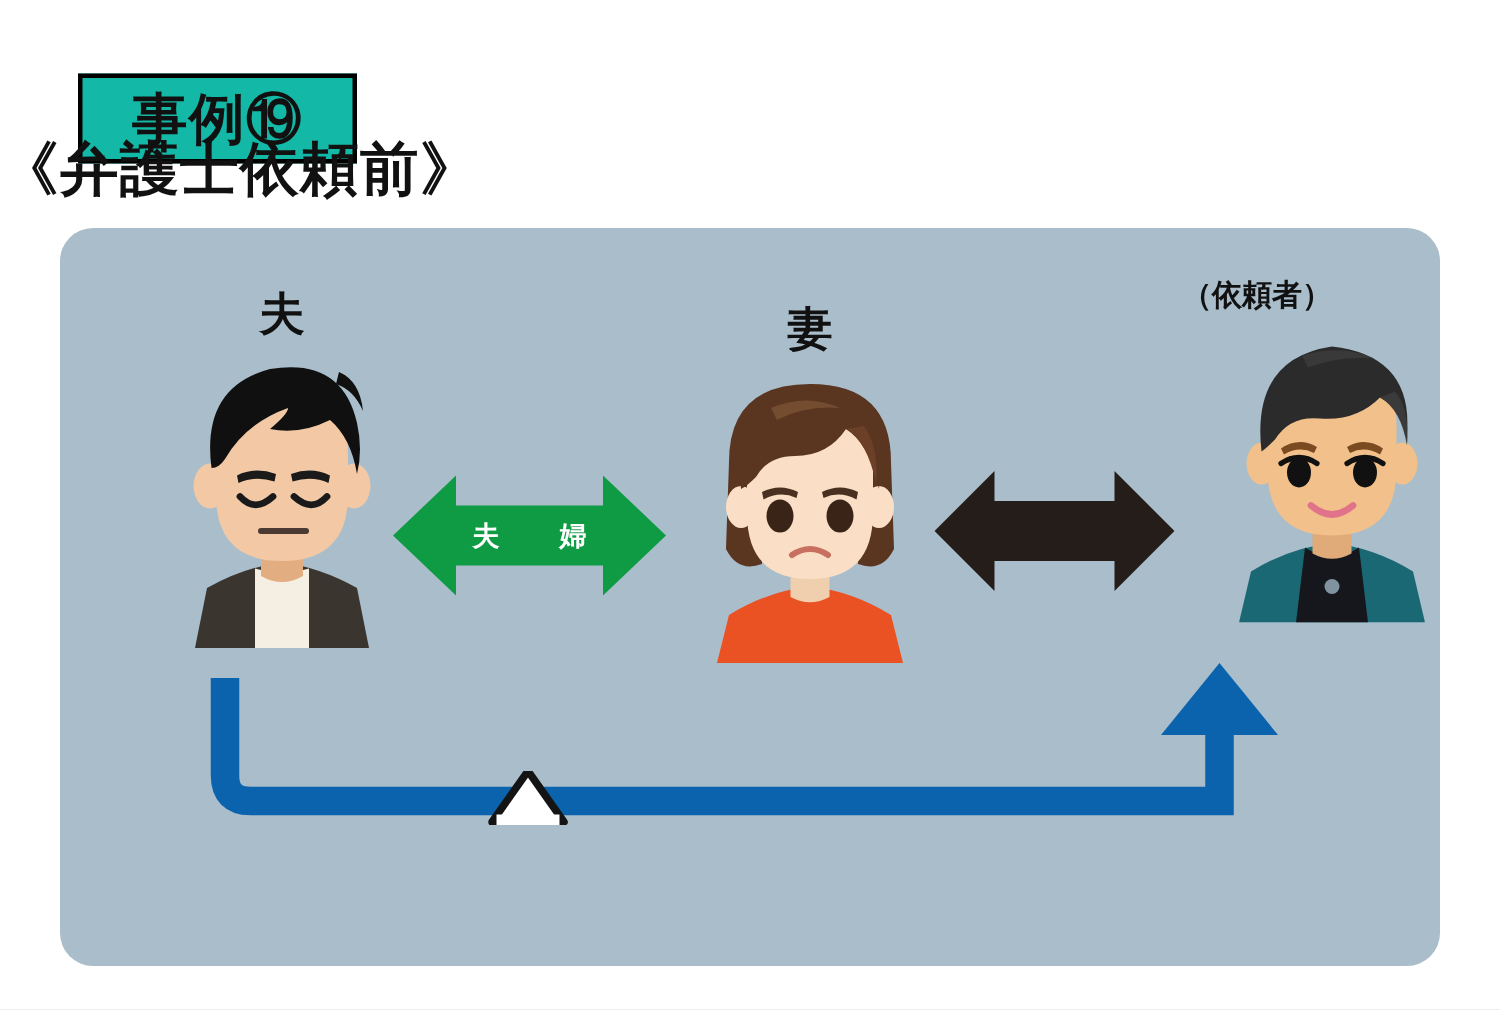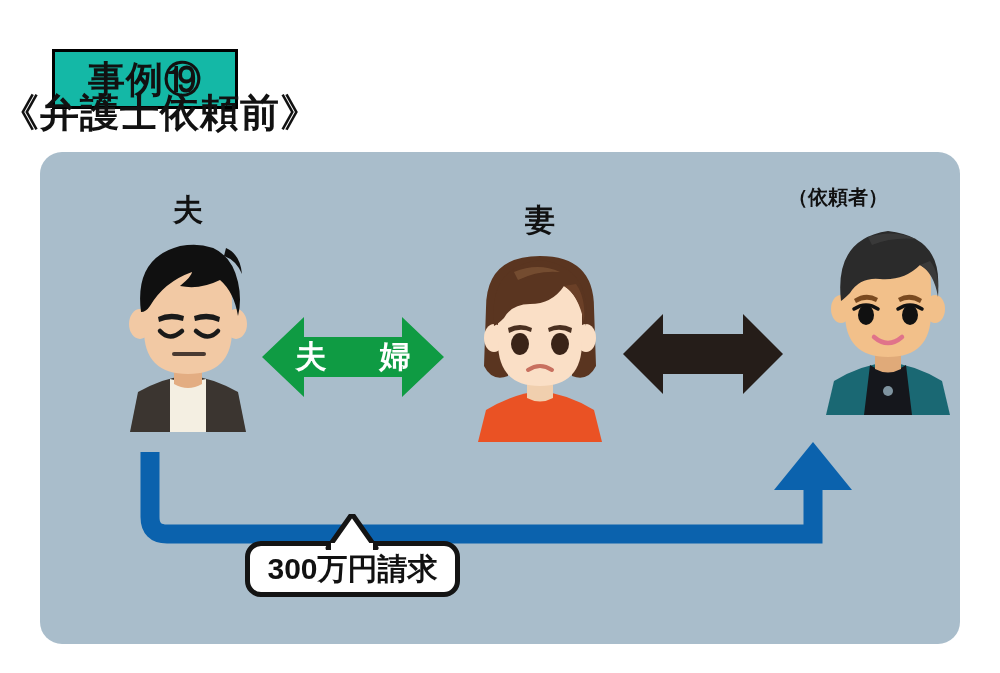--- a/index.html
+++ b/index.html
@@ -103,21 +103,21 @@
     display: flex;
     align-items: center;
     justify-content: center;
   }
   .rel-arrow svg { position: absolute; left: 0; top: 0; }
   .rel-arrow-label {
     position: relative;
     z-index: 2;
     color: #ffffff;
     font-weight: bold;
-    font-size: 31px;
+    font-size: 18px;
     letter-spacing: 11px;
     text-indent: 11px;
     white-space: nowrap;
   }
   .arrow-couple { left: 222px; top: 163px; width: 182px; height: 84px; }
   .arrow-affair { left: 583px; top: 160px; width: 160px; height: 84px; }
 
   
   .claim-path {
     position: absolute;
@@ -283,17 +283,14 @@
   <div class="rel-arrow arrow-affair">
     <svg width="160" height="84" viewBox="0 0 160 84">
       <polygon points="0,42 40,2 40,22 120,22 120,2 160,42 120,82 120,62 40,62 40,82" fill="#251d19"></polygon>
     </svg>
   </div>
 
   <svg class="bubble-tail" viewBox="0 0 60 36" width="60" height="36">
     <path d="M 30 0 L 54 34 L 6 34 Z" fill="#ffffff" stroke="#141414" stroke-width="5" stroke-linejoin="round"></path>
     <rect x="9" y="29" width="42" height="10" fill="#ffffff"></rect>
   </svg>
-  <div class="bubble">
-    <span class="bubble-text">300万円請求</span>
-  </div>
 
 </div>
 
 </body></html>

